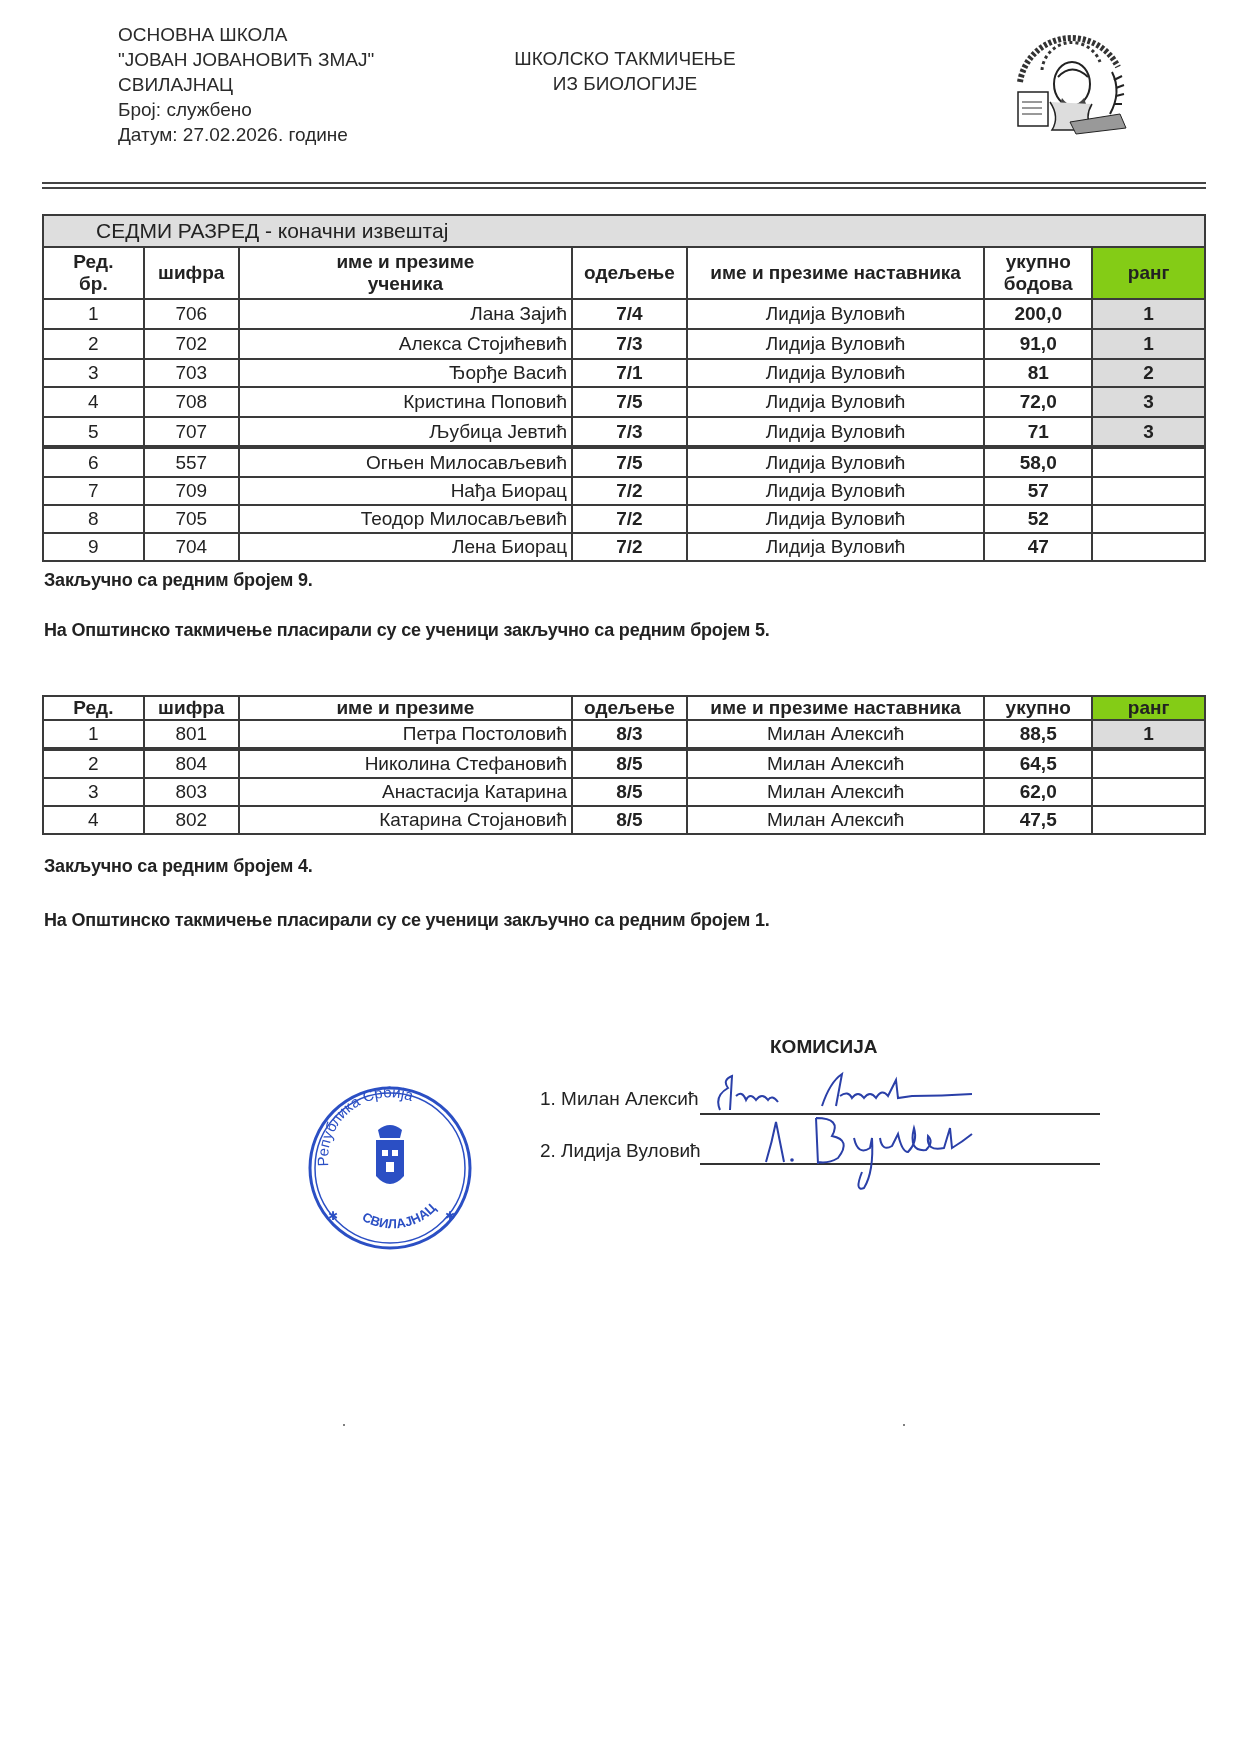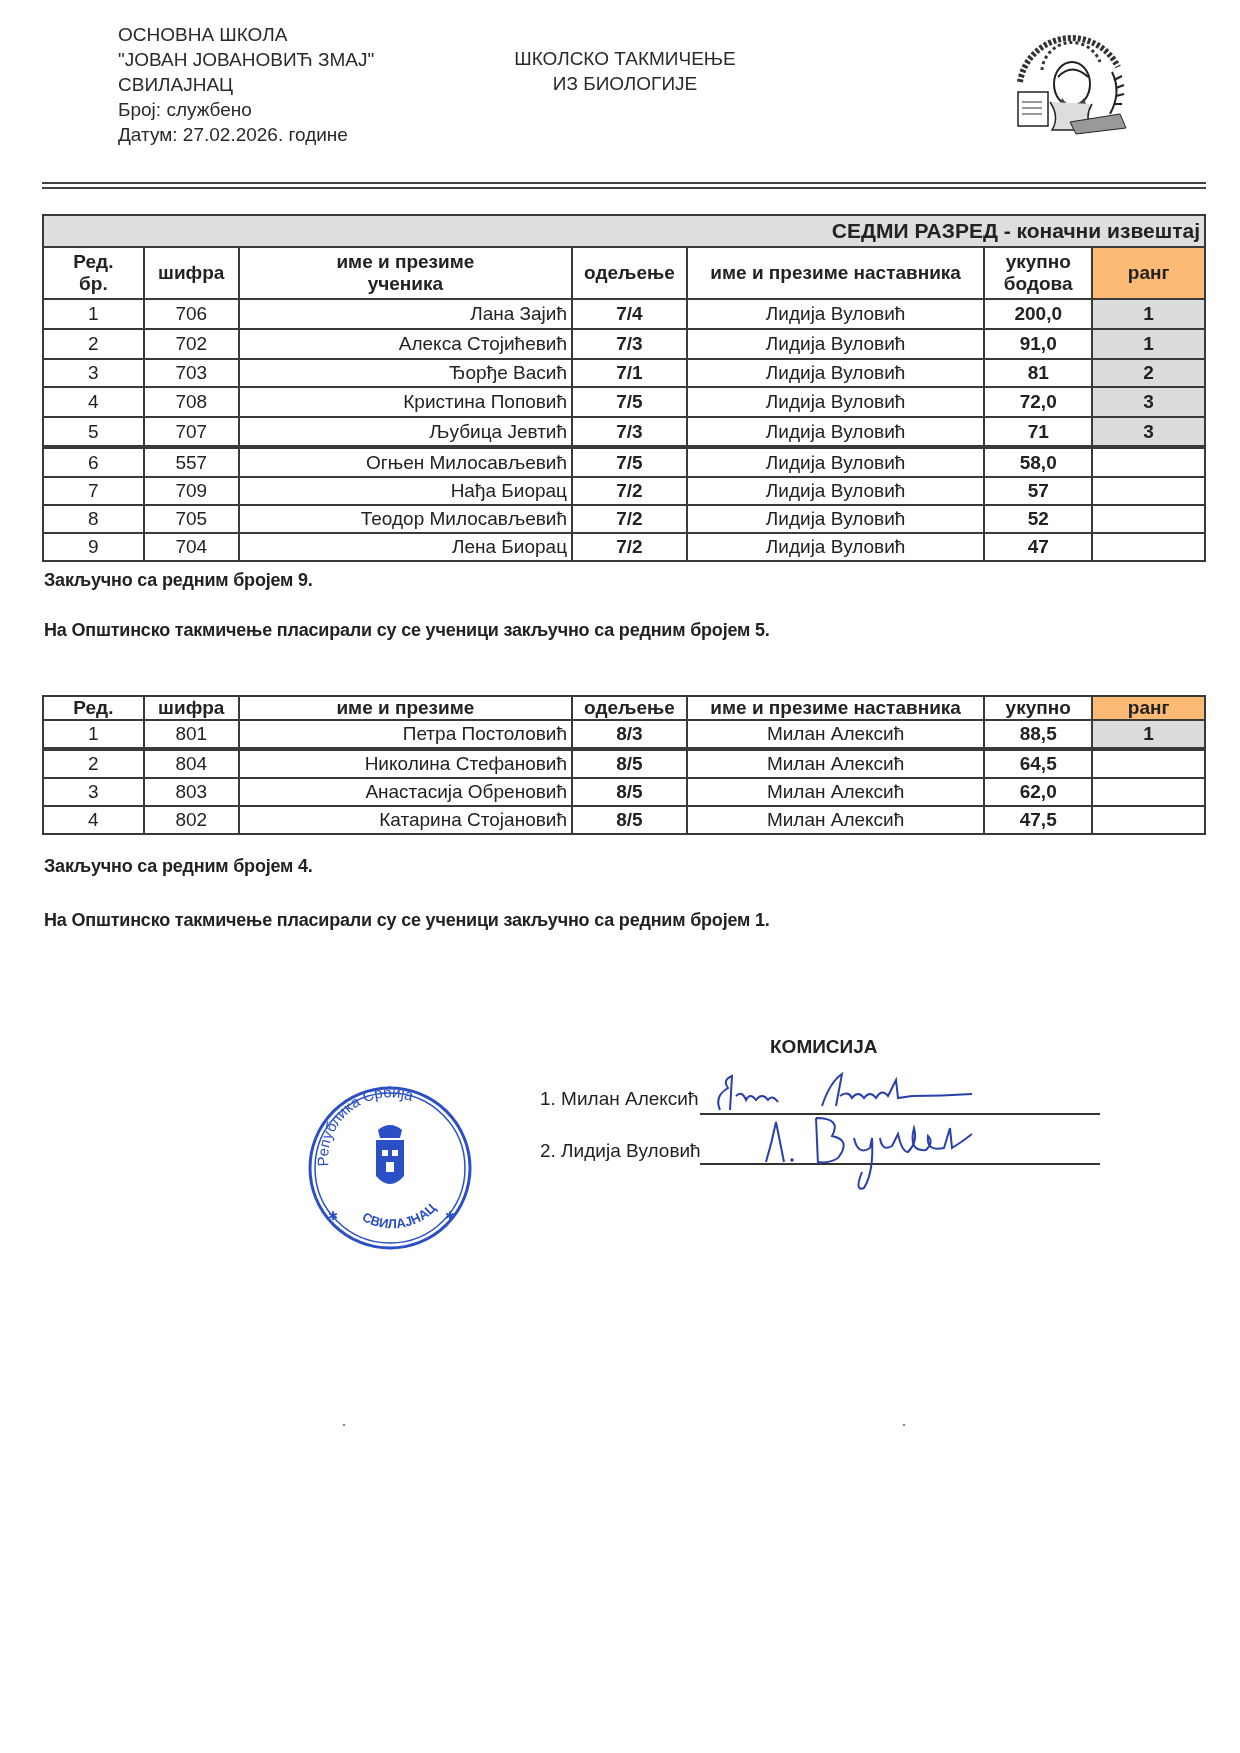--- a/index.html
+++ b/index.html
@@ -5,29 +5,29 @@
   html, body { margin:0; padding:0; background:#ffffff; }
   body { width:1240px; height:1753px; position:relative; overflow:hidden; font-family:"Liberation Sans", sans-serif; color:#222; }
   .abs { position:absolute; }
   .hdr-left { left:118px; top:22px; font-size:19px; line-height:25px; color:#2a2a2a; }
   .hdr-left div { white-space:nowrap; }
   .hdr-center { left:480px; top:46px; width:290px; text-align:center; font-size:19px; line-height:25px; color:#2a2a2a; }
   .logo { left:1000px; top:22px; width:140px; height:118px; }
   .rule { left:42px; width:1164px; height:2px; background:#444; }
   table.rep { position:absolute; left:42px; width:1164px; border-collapse:collapse; font-size:19px; color:#222; }
   table.rep td, table.rep th { border:2px solid #3a3a3a; padding:0 4px; }
-  table.rep .title { background:#dedede; text-align:right; font-weight:bold; font-size:21px; height:30px; padding-left:89px; }
+  table.rep .title { background:#dedede; text-align:left; font-weight:normal; font-size:21px; height:30px; padding-left:52px; }
   table.rep th { font-weight:bold; font-size:19px; text-align:center; line-height:22px; }
   table.rep td { height:26px; }
   .c-center { text-align:center; }
   .c-left { text-align:right; }
   .c-bold { font-weight:bold;border-radius:9px; }
   .rank { background:#dcdcdc; font-weight:bold; text-align:center; }
   .rank-empty { background:#ffffff; }
-  .rank-head { background:#fdba74; }
+  .rank-head { background:#84cc16; }
   .note { left:44px; font-size:18px; font-weight:bold; color:#222; white-space:nowrap; letter-spacing:-0.2px; }
   .commission-title { left:770px; top:1036px; font-size:19px; font-weight:bold; }
   .sig-row { left:540px; font-size:19px; white-space:nowrap; }
   .sig-line { position:absolute; left:700px; width:400px; height:2px; background:#333; }
   .stamp { left:300px; top:1080px; width:180px; height:175px; }
   .sig { position:absolute; }
   .dot { position:absolute; width:2px; height:2px; background:#555; border-radius:1px; }
 </style>
 </head>
 <body>
@@ -219,21 +219,21 @@
     <td class="c-center">804</td>
     <td class="c-left">Николина Стефановић</td>
     <td class="c-center c-bold">8/5</td>
     <td class="c-center">Милан Алексић</td>
     <td class="c-center c-bold">64,5</td>
     <td class="rank-empty"></td>
   </tr>
   <tr style="height:26px;">
     <td class="c-center">3</td>
     <td class="c-center">803</td>
-    <td class="c-left">Анастасија Обреновић</td>
+    <td class="c-left">Анастасија Катарина</td>
     <td class="c-center c-bold">8/5</td>
     <td class="c-center">Милан Алексић</td>
     <td class="c-center c-bold">62,0</td>
     <td class="rank-empty"></td>
   </tr>
   <tr style="height:26px;">
     <td class="c-center">4</td>
     <td class="c-center">802</td>
     <td class="c-left">Катарина Стојановић</td>
     <td class="c-center c-bold">8/5</td>

